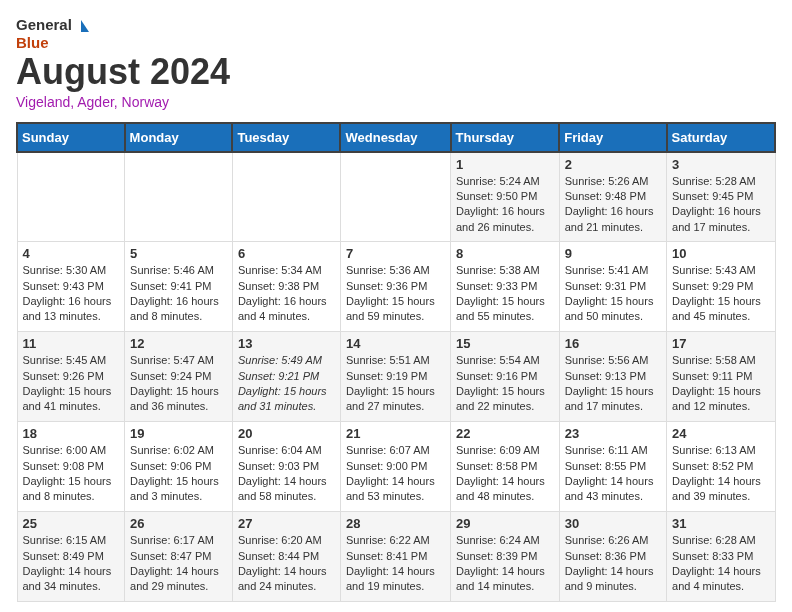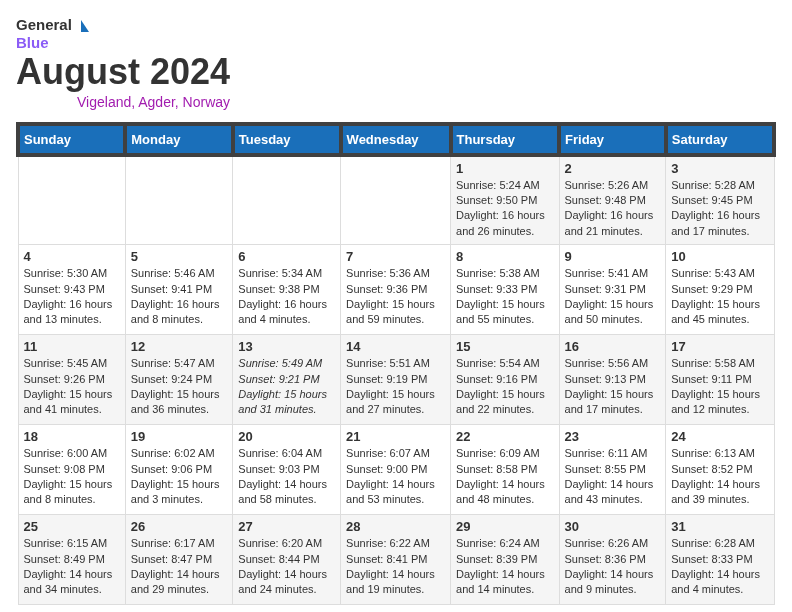--- a/index.html
+++ b/index.html
@@ -16,21 +16,20 @@
       align-items: flex-start;
       margin-bottom: 12px;
       flex-direction: column;
     }
     .logo {
       display: flex;
       align-items: center;
       gap: 4px;
     }
     .title-block {
-      text-align: right;
     }
     .month-year {
       font-size: 36px;
       font-weight: bold;
       color: #333;
       line-height: 1.1;
     }
     .location {
       font-size: 14px;
       color: #a21caf;
@@ -41,21 +40,21 @@
       border-collapse: collapse;
       font-size: 11px;
     }
     .calendar-table thead th {
       background-color: #1a6fba;
       color: #fff;
       padding: 6px 4px;
       text-align: left;
       font-size: 13px;
       font-weight: bold;
-      border: 4px solid #404040;
+      border: 2px solid #404040;
     }
     .calendar-table tbody td {
       vertical-align: top;
       padding: 4px 5px;
       border: 1px solid #ddd;
       min-height: 80px;
       height: 90px;
       width: 113px;
       background: #fff;
     }
@@ -83,21 +82,21 @@
   </style>
 </head>
 <body>
 
 <div class="header">
   <div class="logo">
     <div style="font-family:Arial,sans-serif;font-size:15px;font-weight:bold;line-height:1.2;">
       <span style="color:#333;">General</span><svg style="display:inline-block;vertical-align:middle;margin:0 1px;" width="16" height="16" viewBox="0 0 16 16">
           <polygon points="8,2 16,14 8,14" fill="#1a6fba"></polygon>
         </svg><br>
-      <span style="color:#8b5cf6;">Blue</span>
+      <span style="color:#c2410c;">Blue</span>
     </div>
   </div>
   <div class="title-block">
     <div class="month-year">August 2024</div>
     <div class="location">Vigeland, Agder, Norway</div>
   </div>
 </div>
 
 <table class="calendar-table">
   <thead>

